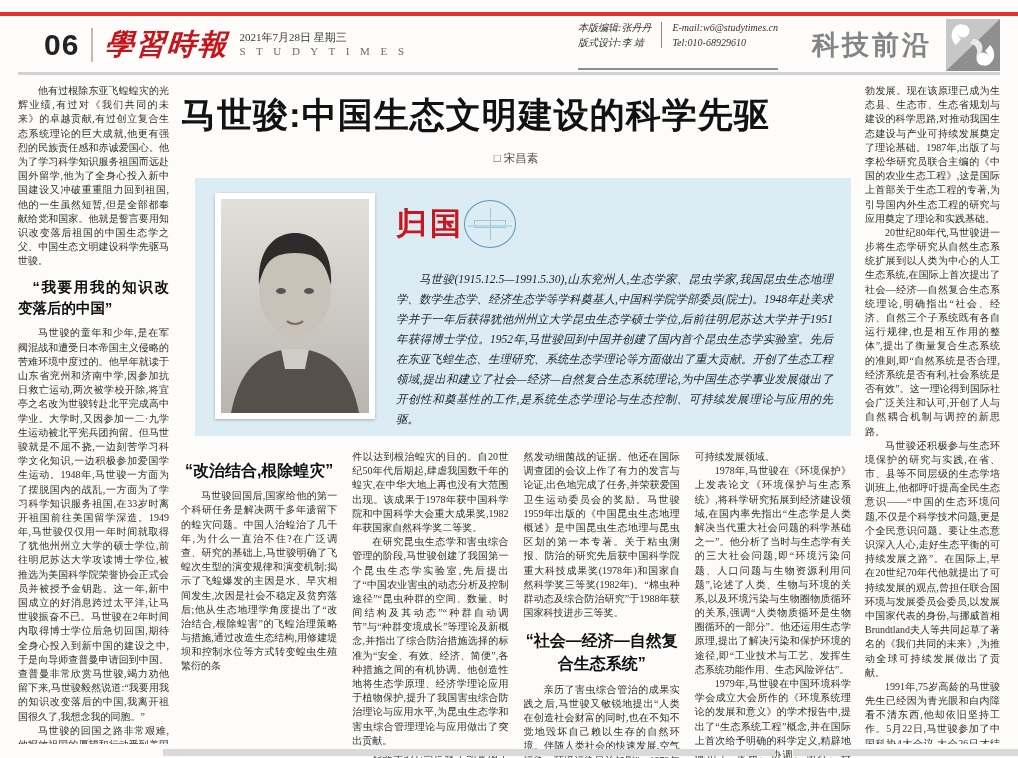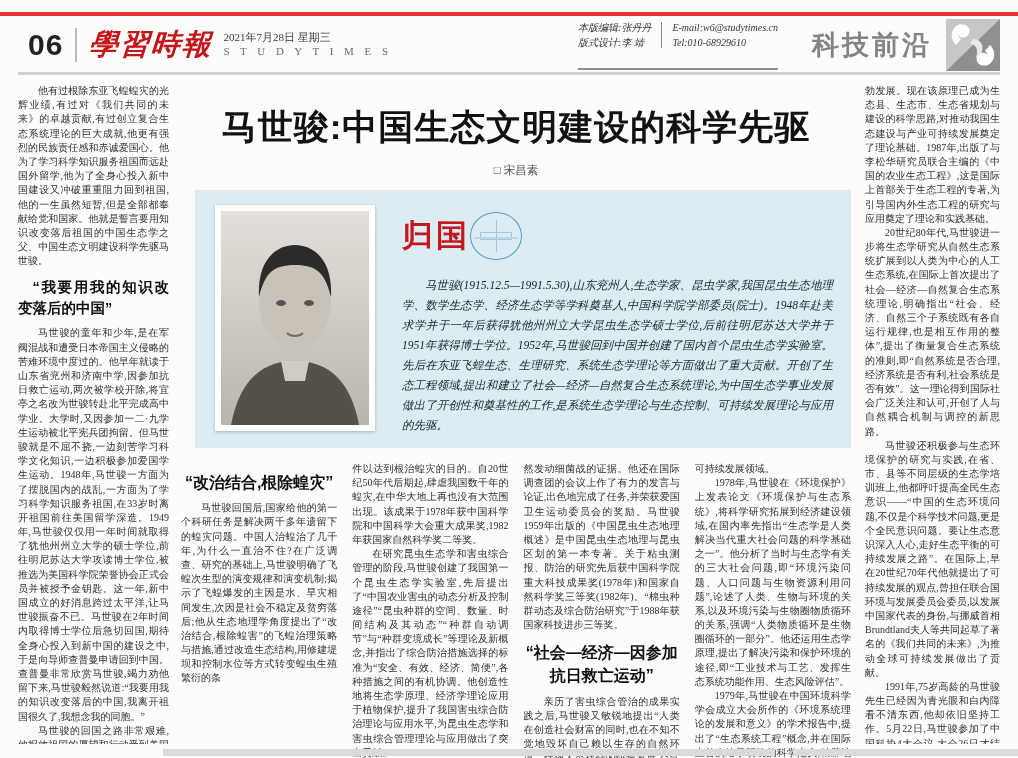--- a/index.html
+++ b/index.html
@@ -3,21 +3,21 @@
 <meta charset="utf-8">
 <style>
   * { margin:0; padding:0; box-sizing:border-box; }
   html,body { width:1018px; height:758px; }
   body { font-family:"Liberation Serif", serif; background:#ffffff; }
   .page { position:relative; width:1018px; height:758px; background:#fdfcfa; overflow:hidden; }
 
   
   .topline { position:absolute; top:12px; left:0; width:1018px; height:4px; background:#e2332c; }
   .masthead { position:absolute; top:20px; left:28px; right:18px; height:50px; display:flex; align-items:center; }
-  .pageno { font-family:"Liberation Sans",sans-serif; font-size:30px; font-weight:bold; color:#222; letter-spacing:1px; }
+  .pageno { font-family:"Liberation Sans",sans-serif; font-size:30px; font-weight:bold; color:#222; letter-spacing:1px;margin-left:16px; }
   .mast-div { width:2px; height:34px; background:#bbb; margin:0 12px; }
   .paper-logo { font-size:29px; font-weight:bold; color:#c3161c; font-style:italic; letter-spacing:2px; transform:skewX(-4deg); }
   .date-block { margin-left:10px; line-height:1.25; }
   .date-line { font-size:11px; color:#3a3a3a; }
   .en-line { font-size:11px; color:#6b6b6b; letter-spacing:4px; }
   .editor-block { margin-left:auto; display:flex; align-items:center; border-bottom:2px solid #8f8f8f; padding-bottom:18px; }
   .editor-col { font-size:10px; font-style:italic; color:#333; line-height:1.5; }
   .editor-vdiv { width:1px; height:26px; background:#888; margin:0 10px; }
   .section-title { font-family:Liberation Mono, monospace; font-size:27px; font-weight:bold; color:#848484; letter-spacing:3px; margin:0 14px 0 34px; }
   .section-icon { width:54px; height:52px; }
@@ -29,37 +29,37 @@
   .center { position:absolute; left:163px; top:0; width:670px; height:660px; }
   .colR { position:absolute; left:847px; top:0; width:135px; height:660px; overflow:hidden; }
 
   .body-text { font-size:10px; line-height:1.42; text-align:justify; color:#2d2d2d; }
   .body-text p { text-indent:2em; }
   .body-text p.cont { text-indent:0; }
   .col-head { font-family:"Liberation Sans",sans-serif; font-weight:bold; color:#0f0f0f; font-size:14.5px; line-height:1.45; margin:9px 0 7px; text-indent:1em; }
   .col-head.center-head { text-align:center; text-indent:0; font-size:16px; }
 
   
-  .headline { font-family:"Liberation Sans",sans-serif; font-size:35px; font-weight:900; color:#121212; text-align:center; letter-spacing:1px; margin-top:20px; }
+  .headline { font-family:"Liberation Sans",sans-serif; font-size:35px; font-weight:900; color:#121212; letter-spacing:1px; margin-top:8px; }
   .byline { text-align:center; font-size:11.5px; color:#4a4a4a; margin:12px 0 12px; }
 
   
-  .profile-box { width:656px; margin-left:14px; height:258px; background:#dcecf4; padding:15px 18px 16px 20px; display:flex; gap:27px; }
+  .profile-box { width:656px; margin-left:14px; height:258px; background:#dcecf4; padding:15px 18px 16px 20px; display:flex; gap:21px; }
   .photo-frame { width:160px; height:226px; background:#fff; padding:6px; box-shadow:0 1px 3px rgba(0,0,0,.25); flex:none; }
   .photo-frame svg { width:148px; height:214px; display:block; }
   .profile-right { flex:1; }
   .tag-row { display:flex; align-items:center; height:58px; margin-top:2px; }
   .tag-red { font-family:"Liberation Sans",sans-serif; font-size:31px; font-weight:900; color:#c5171d; letter-spacing:3px; }
   .tag-sci { position:relative; margin-left:10px; padding:4px 16px; }
   .tag-sci .frame1 { position:absolute; inset:0; border:1px solid #9fc6da; }
   .tag-sci .frame2 { position:absolute; inset:5px -6px; border:1px solid #b9d7e6; }
   .tag-sci .circle { position:absolute; left:50%; top:50%; width:52px; height:48px; transform:translate(-50%,-50%); border:1.5px solid #5e97b8; border-radius:50%; }
   .tag-sci .vline { position:absolute; left:50%; top:-12px; bottom:-12px; width:1px; background:#9fc6da; }
   .tag-sci-text { position:relative; font-size:30px; font-weight:bold; font-style:italic; color:#2c7ca8; letter-spacing:6px; }
-  .profile-bio { margin-top:10px; font-size:11.5px; font-style:italic; line-height:1.74; color:#16222e; text-align:justify; text-indent:2em; }
+  .profile-bio { margin-top:16px; font-size:11.5px; font-style:italic; line-height:1.74; color:#16222e; text-align:justify; text-indent:2em; }
 
   
   .center-cols { display:flex; gap:15px; margin-top:14px; height:312px; }
   .ccol { flex:1; overflow:hidden; }
 
   
   .foot-rule-1 { position:absolute; bottom:2px; left:163px; width:612px; height:7px; background:#dadada; }
   .foot-rule-2 { position:absolute; bottom:2px; left:793px; width:225px; height:7px; background:#dadada; }
 </style>
 </head>
@@ -153,21 +153,21 @@
           <div class="col-head center-head">“改治结合,根除蝗灾”</div>
           <p>马世骏回国后,国家给他的第一个科研任务是解决两千多年遗留下的蝗灾问题。中国人治蝗治了几千年,为什么一直治不住?在广泛调查、研究的基础上,马世骏明确了飞蝗次生型的演变规律和演变机制;揭示了飞蝗爆发的主因是水、旱灾相间发生,次因是社会不稳定及贫穷落后;他从生态地理学角度提出了“改治结合,根除蝗害”的飞蝗治理策略与措施,通过改造生态结构,用修建堤坝和控制水位等方式转变蝗虫生殖繁衍的条</p>
         </div>
         <div class="ccol body-text">
           <p class="cont">件以达到根治蝗灾的目的。自20世纪50年代后期起,肆虐我国数千年的蝗灾,在中华大地上再也没有大范围出现。该成果于1978年获中国科学院和中国科学大会重大成果奖,1982年获国家自然科学奖二等奖。</p>
           <p>在研究昆虫生态学和害虫综合管理的阶段,马世骏创建了我国第一个昆虫生态学实验室,先后提出了“中国农业害虫的动态分析及控制途径”“昆虫种群的空间、数量、时间结构及其动态”“种群自动调节”与“种群变境成长”等理论及新概念,并指出了综合防治措施选择的标准为“安全、有效、经济、简便”,各种措施之间的有机协调。他创造性地将生态学原理、经济学理论应用于植物保护,提升了我国害虫综合防治理论与应用水平,为昆虫生态学和害虫综合管理理论与应用做出了突出贡献。</p>
           <p>1952年3月,马世骏主动参加了反细菌战专家调查团,与钟惠澜、刘崇乐等科学家一起到朝鲜和我国东北现场调查,获得了一系列美国军队悍</p>
         </div>
         <div class="ccol body-text">
           <p class="cont">然发动细菌战的证据。他还在国际调查团的会议上作了有力的发言与论证,出色地完成了任务,并荣获爱国卫生运动委员会的奖励。马世骏1959年出版的《中国昆虫生态地理概述》是中国昆虫生态地理与昆虫区划的第一本专著。关于粘虫测报、防治的研究先后获中国科学院重大科技成果奖(1978年)和国家自然科学奖三等奖(1982年)。“棉虫种群动态及综合防治研究”于1988年获国家科技进步三等奖。</p>
-          <div class="col-head center-head">“社会—经济—因参加抗日救亡运动”</div>
+          <div class="col-head center-head">“社会—经济—自然复合生态系统”</div>
           <p>亲历了害虫综合管治的成果实践之后,马世骏又敏锐地提出“人类在创造社会财富的同时,也在不知不觉地毁坏自己赖以生存的自然环境。伴随人类社会的快速发展,空气污染、环境污染日益加剧”。1972年以来,他把科学研究工作扩展到系统生态学和</p>
         </div>
         <div class="ccol body-text">
           <p class="cont">可持续发展领域。</p>
           <p>1978年,马世骏在《环境保护》上发表论文《环境保护与生态系统》,将科学研究拓展到经济建设领域,在国内率先指出“生态学是人类解决当代重大社会问题的科学基础之一”。他分析了当时与生态学有关的三大社会问题,即“环境污染问题、人口问题与生物资源利用问题”,论述了人类、生物与环境的关系,以及环境污染与生物圈物质循环的关系,强调“人类物质循环是生物圈循环的一部分”。他还运用生态学原理,提出了解决污染和保护环境的途径,即“工业技术与工艺、发挥生态系统功能作用、生态风险评估”。</p>
           <p>1979年,马世骏在中国环境科学学会成立大会所作的《环境系统理论的发展和意义》的学术报告中,提出了“生态系统工程”概念,并在国际上首次给予明确的科学定义,精辟地概括了“整体、协调、循环、再生”生态工程的原理。在20世纪80—90年代,该原理推进了我国生态农业的蓬</p>
         </div>
       </div>
     </div>
 

